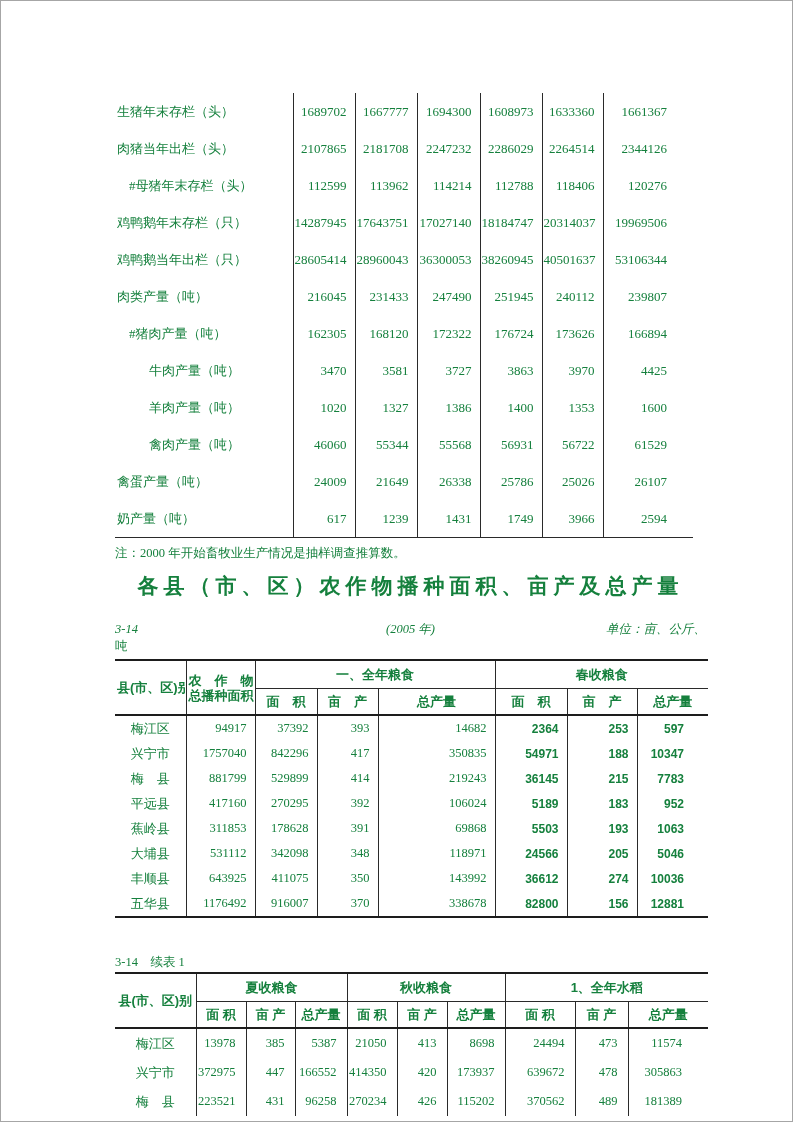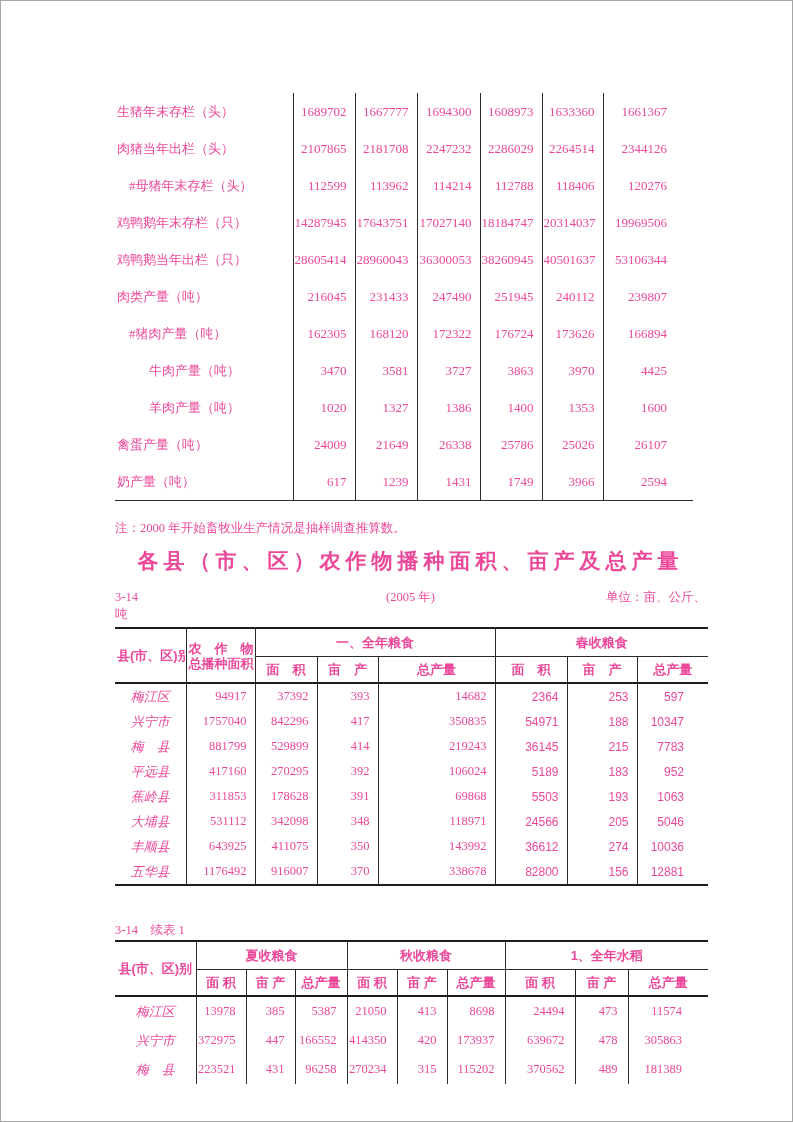--- a/index.html
+++ b/index.html
@@ -1,65 +1,65 @@
 <!DOCTYPE html>
 <html><head>
 <meta charset="utf-8">
 <style>
   html,body { margin:0; padding:0; background:#fff; }
   .page {
     width:793px; height:1122px; box-sizing:border-box;
     border:1px solid #a6a6a6; background:#ffffff;
     font-family:"Liberation Serif","DejaVu Serif",serif;
-    color:#ec4899; overflow:hidden;
+    color:#15803d; overflow:hidden;
   }
   .content { padding-left:114px; padding-right:86px; }
 
   table { border-collapse:collapse; table-layout:fixed; }
 
   
   .t1 { width:578px; margin-top:92px; border-bottom:1px solid #2a2a2a; }
   .t1 td { height:35px; font-size:13px; vertical-align:middle; overflow:hidden; white-space:nowrap; }
   .t1 td.lbl { text-align:left; padding-left:2px; }
   .t1 td.ind1 { padding-left:14px; }
   .t1 td.ind2 { padding-left:34px; }
   .t1 td.num { text-align:right; padding-right:8px; border-left:1px solid #2a2a2a; }
   .t1 td.num.last { padding-right:26px; }
 
   
-  .note { margin-top:19px; font-size:12.5px; height:17px; }
+  .note { margin-top:7px; font-size:12.5px; height:17px; }
   .title {
     margin-top:10px; text-align:center;
     font-family:"Liberation Sans","DejaVu Sans",sans-serif;
     font-weight:bold; font-size:21px; letter-spacing:5px; height:28px; line-height:28px;
     white-space:nowrap;
   }
-  .meta-row { display:flex; margin-top:14px; font-size:12.5px; height:17px; line-height:17px; }
+  .meta-row { display:flex; margin-top:21px; font-size:12.5px; height:17px; line-height:17px;font-style:italic; }
   .meta-row .m-left  { flex:1; text-align:left; }
   .meta-row .m-mid   { flex:1; text-align:center; }
   .meta-row .m-right { flex:1; text-align:right; }
   .unit-wrap { font-size:12.5px; height:17px; line-height:17px; }
 
   
   .gtable { width:593px; border-top:2.5px solid #1d1d1d; }
   .gtable th, .gtable td { border-right:1px solid #2a2a2a; overflow:hidden; white-space:nowrap; vertical-align:middle; }
   .gtable th:last-child, .gtable td:last-child { border-right:none; }
   .gtable th {
     font-family:"Liberation Sans","DejaVu Sans",sans-serif;
     font-weight:bold; font-size:13px; text-align:center; padding:0 2px;
   }
   .gtable thead tr.grp th { height:27px; }
   .gtable thead tr.sub th { height:25px; }
   .gtable thead tr.grp th.group { border-bottom:1px solid #2a2a2a;margin-left:28px; }
   .gtable thead tr.sub th, .gtable thead th[rowspan] { border-bottom:2px solid #1d1d1d; }
   .gtable th .two-line { line-height:15px; }
   .gtable td { font-size:12.5px; }
-  .gtable td.county { text-align:center; font-size:13px;font-style:italic; }
+  .gtable td.county { text-align:center; font-size:13px; }
   .gtable td.num { text-align:right; padding-right:8px; }
-  .gtable td.num.sans { font-family:"Liberation Sans","DejaVu Sans",sans-serif; font-size:12px; }
+  .gtable td.num.sans { font-family:"Liberation Sans","DejaVu Sans",sans-serif; font-size:12px;font-weight:bold; }
   .t2 { margin-top:4px; border-bottom:2px solid #1d1d1d; }
   .t2 tbody td { height:23px; }
   .t2 td.num.last { padding-right:24px; }
   .t3 { margin-top:2px; }
   .t3 tbody td { height:27px; }
   .t3 td.num { padding-right:10px; }
   .t3 td.num.last { padding-right:26px; }
 
   .caption2 { margin-top:36px; font-size:12.5px; height:16px; }
 </style>
@@ -153,20 +153,29 @@
             <td class="num last">4425</td>
           </tr>
           <tr>
             <td class="lbl ind2">羊肉产量（吨）</td>
             <td class="num">1020</td>
             <td class="num">1327</td>
             <td class="num">1386</td>
             <td class="num">1400</td>
             <td class="num">1353</td>
             <td class="num last">1600</td>
+          </tr>
+          <tr>
+            <td class="lbl ind2">禽肉产量（吨）</td>
+            <td class="num">46060</td>
+            <td class="num">55344</td>
+            <td class="num">55568</td>
+            <td class="num">56931</td>
+            <td class="num">56722</td>
+            <td class="num last">61529</td>
           </tr>
           <tr>
             <td class="lbl ind0">禽蛋产量（吨）</td>
             <td class="num">24009</td>
             <td class="num">21649</td>
             <td class="num">26338</td>
             <td class="num">25786</td>
             <td class="num">25026</td>
             <td class="num last">26107</td>
           </tr>
@@ -367,21 +376,21 @@
             <td class="num">639672</td>
             <td class="num">478</td>
             <td class="num last">305863</td>
           </tr>
           <tr>
             <td class="county">梅　县</td>
             <td class="num">223521</td>
             <td class="num">431</td>
             <td class="num">96258</td>
             <td class="num">270234</td>
-            <td class="num">315</td>
+            <td class="num">426</td>
             <td class="num">115202</td>
             <td class="num">370562</td>
             <td class="num">489</td>
             <td class="num last">181389</td>
           </tr>
         </tbody>
     </table>
 
   </div>
 </div>

